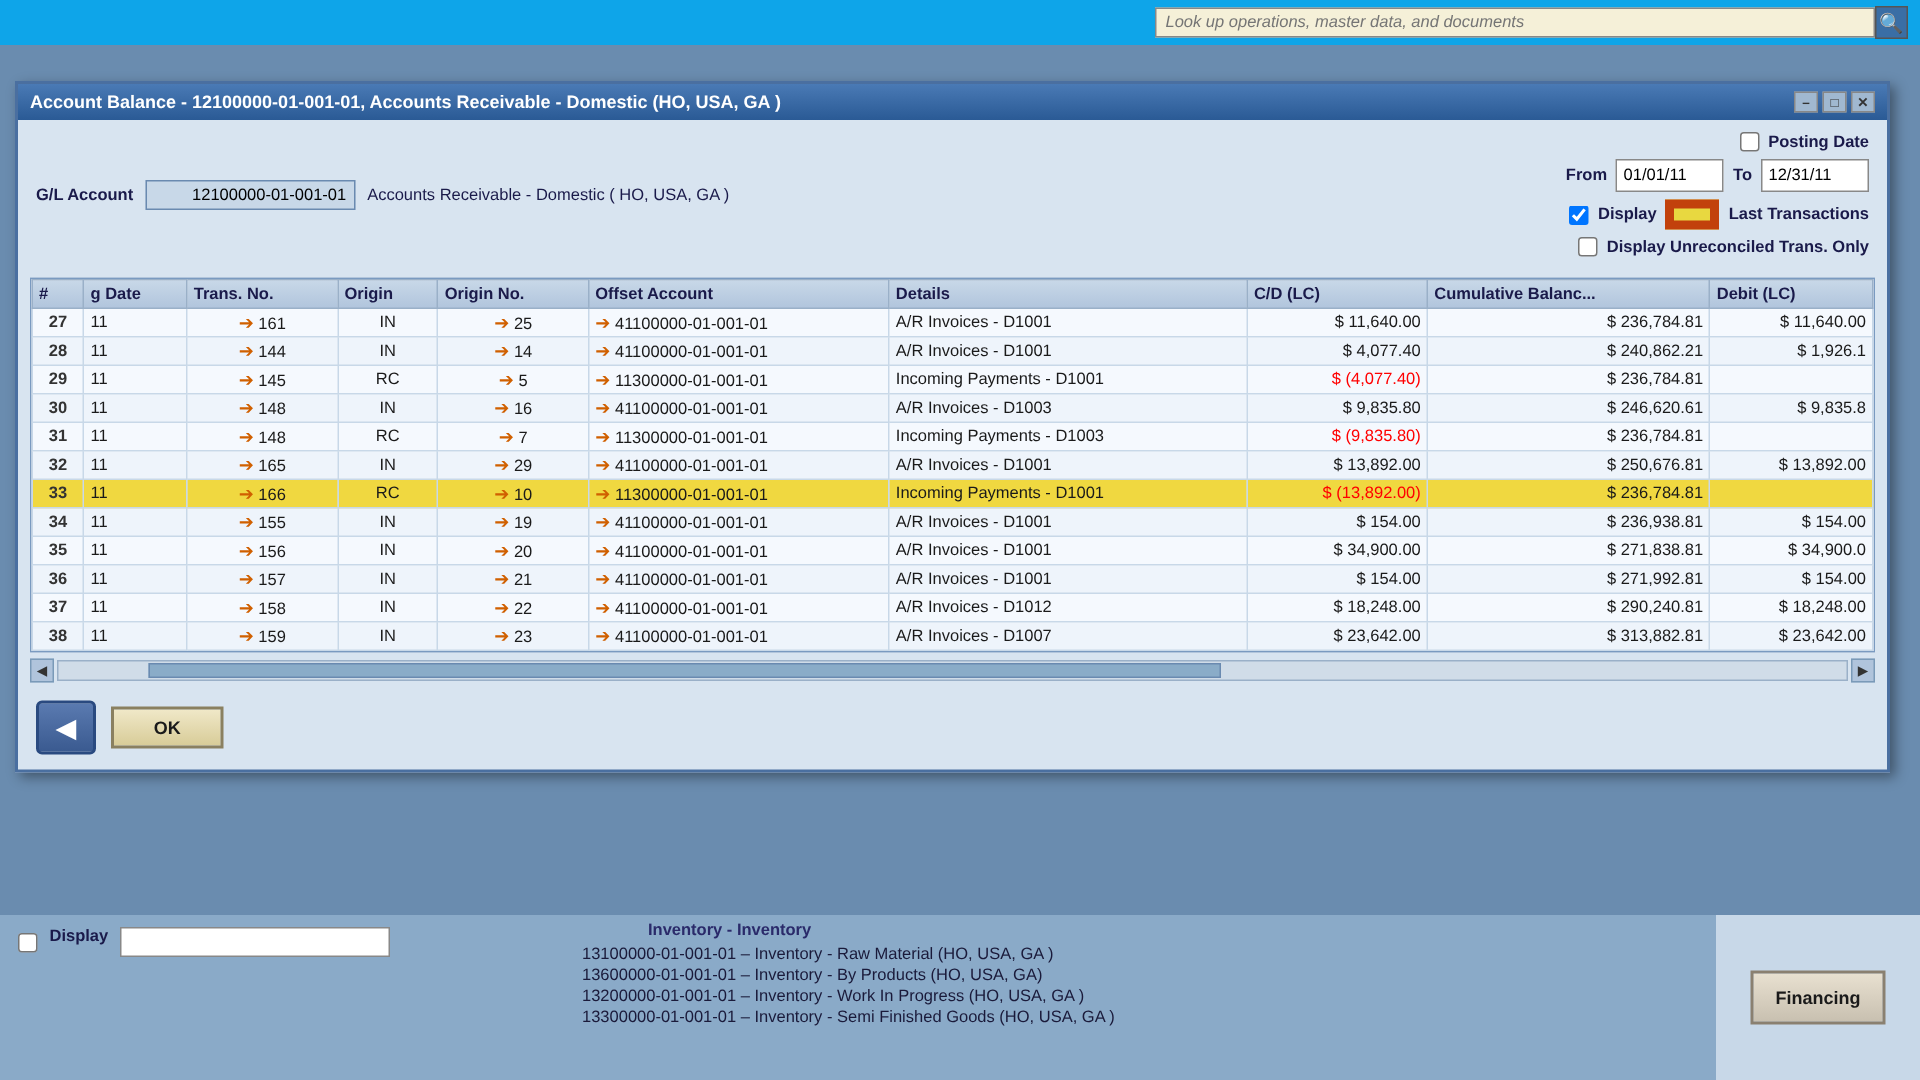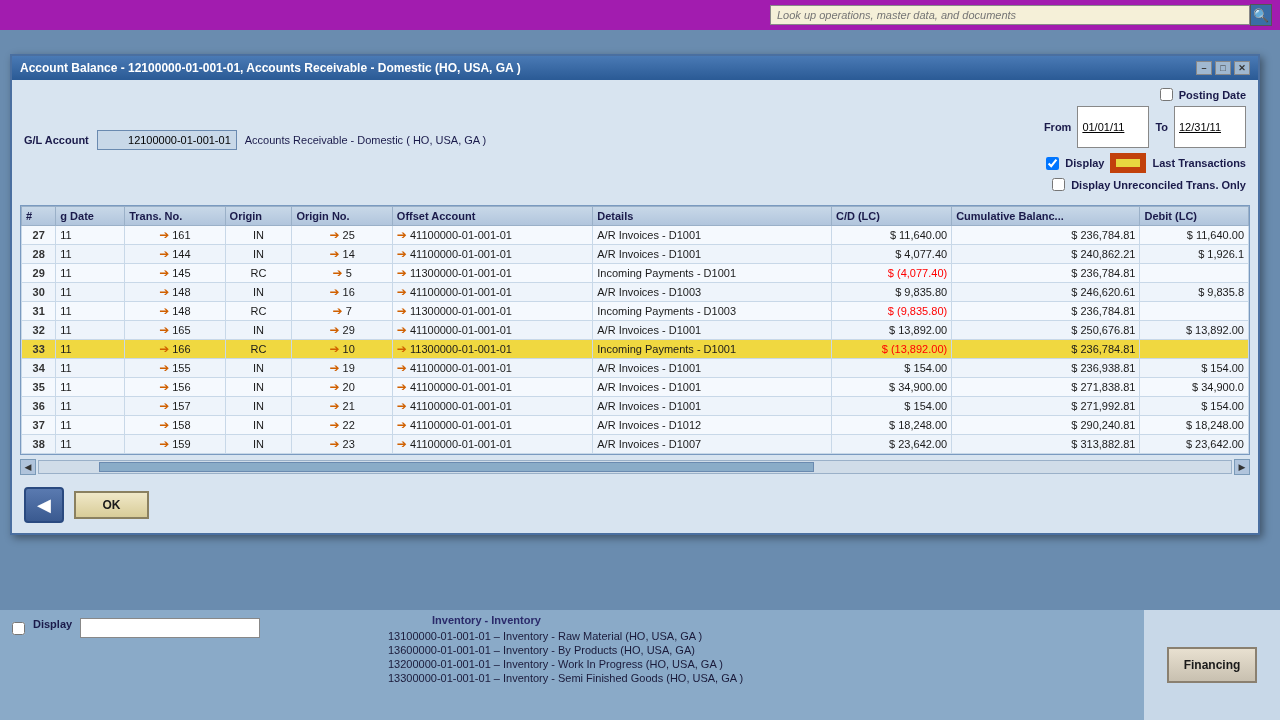--- a/index.html
+++ b/index.html
@@ -11,21 +11,21 @@
       height: 720px;
       overflow: hidden;
       position: relative;
     }
 
     
     .top-bar {
       position: absolute;
       top: 0; left: 0; right: 0;
       height: 30px;
-      background: #a21caf;
+      background: #0ea5e9;
       display: flex;
       align-items: center;
       justify-content: flex-end;
       padding-right: 8px;
     }
     .search-input {
       width: 480px;
       height: 20px;
       background: #f5f0d8;
       border: 1px solid #888;
@@ -129,23 +129,22 @@
       gap: 4px;
       font-size: 11px;
       color: #1a1a4a;
       font-weight: bold;
     }
     .date-input {
       width: 72px;
       height: 20px;
       background: white;
       border: 1px solid #888;
-      padding: 20px 4px;
-      font-size: 11px;
-      text-decoration: underline;
+      padding: 10px 4px;
+      font-size: 11px;
     }
     .num-input {
       width: 36px;
       height: 20px;
       background: #e8d840;
       border: 6px solid #c2410c;
       padding: 2px 12px;
       font-size: 11px;
       text-align: center;
     }

